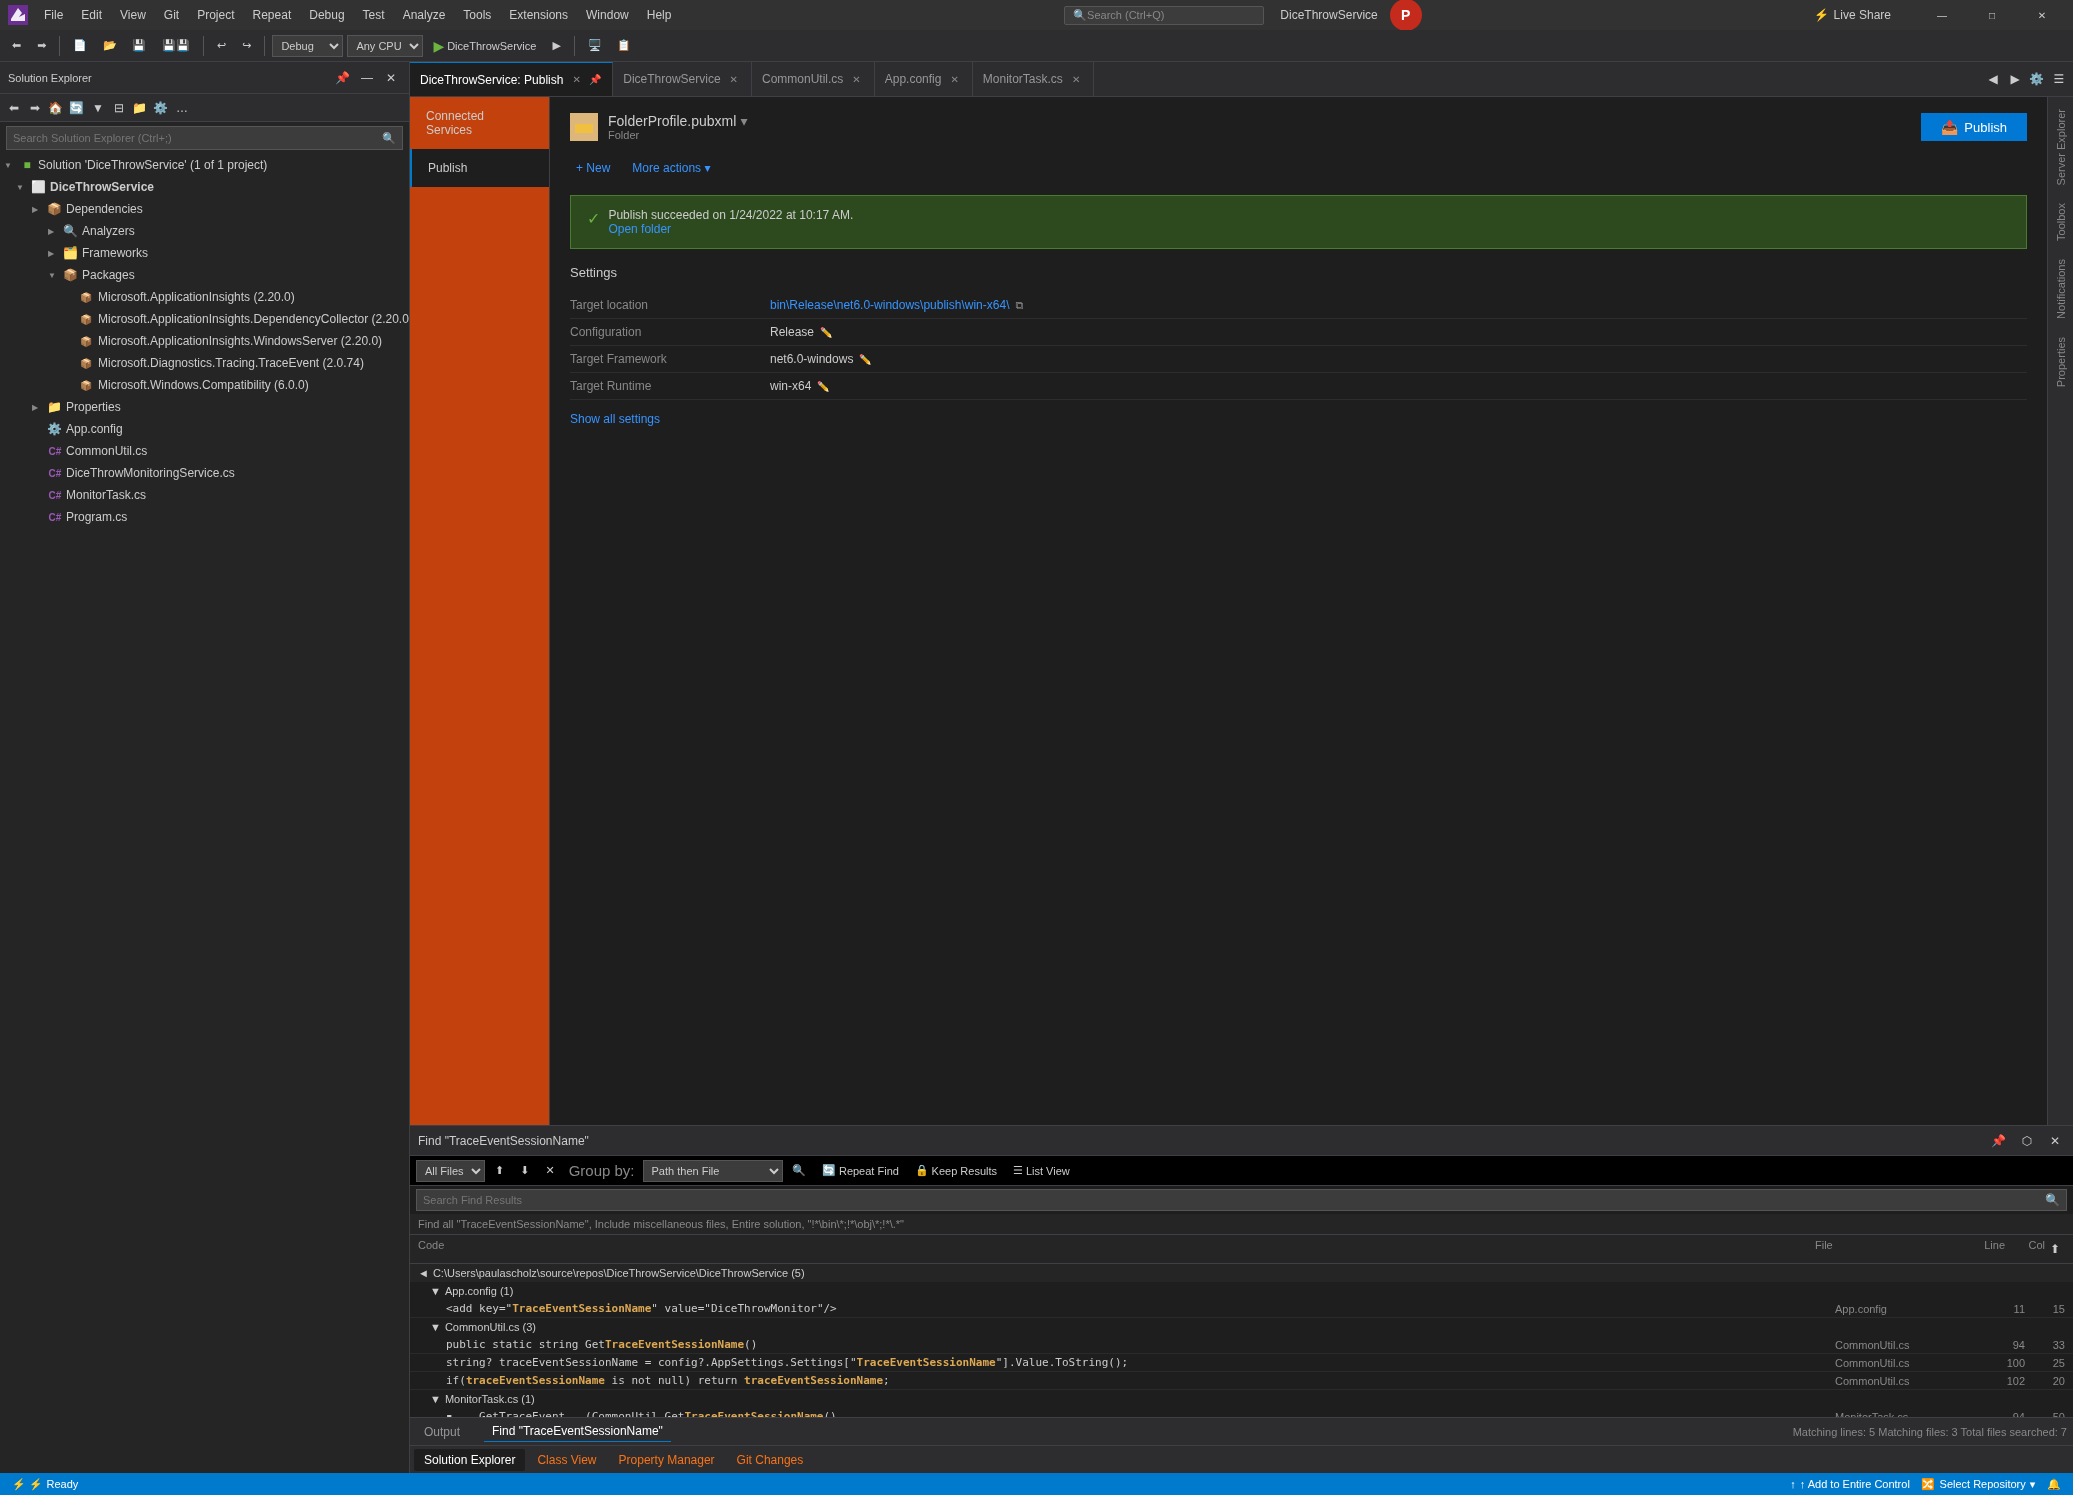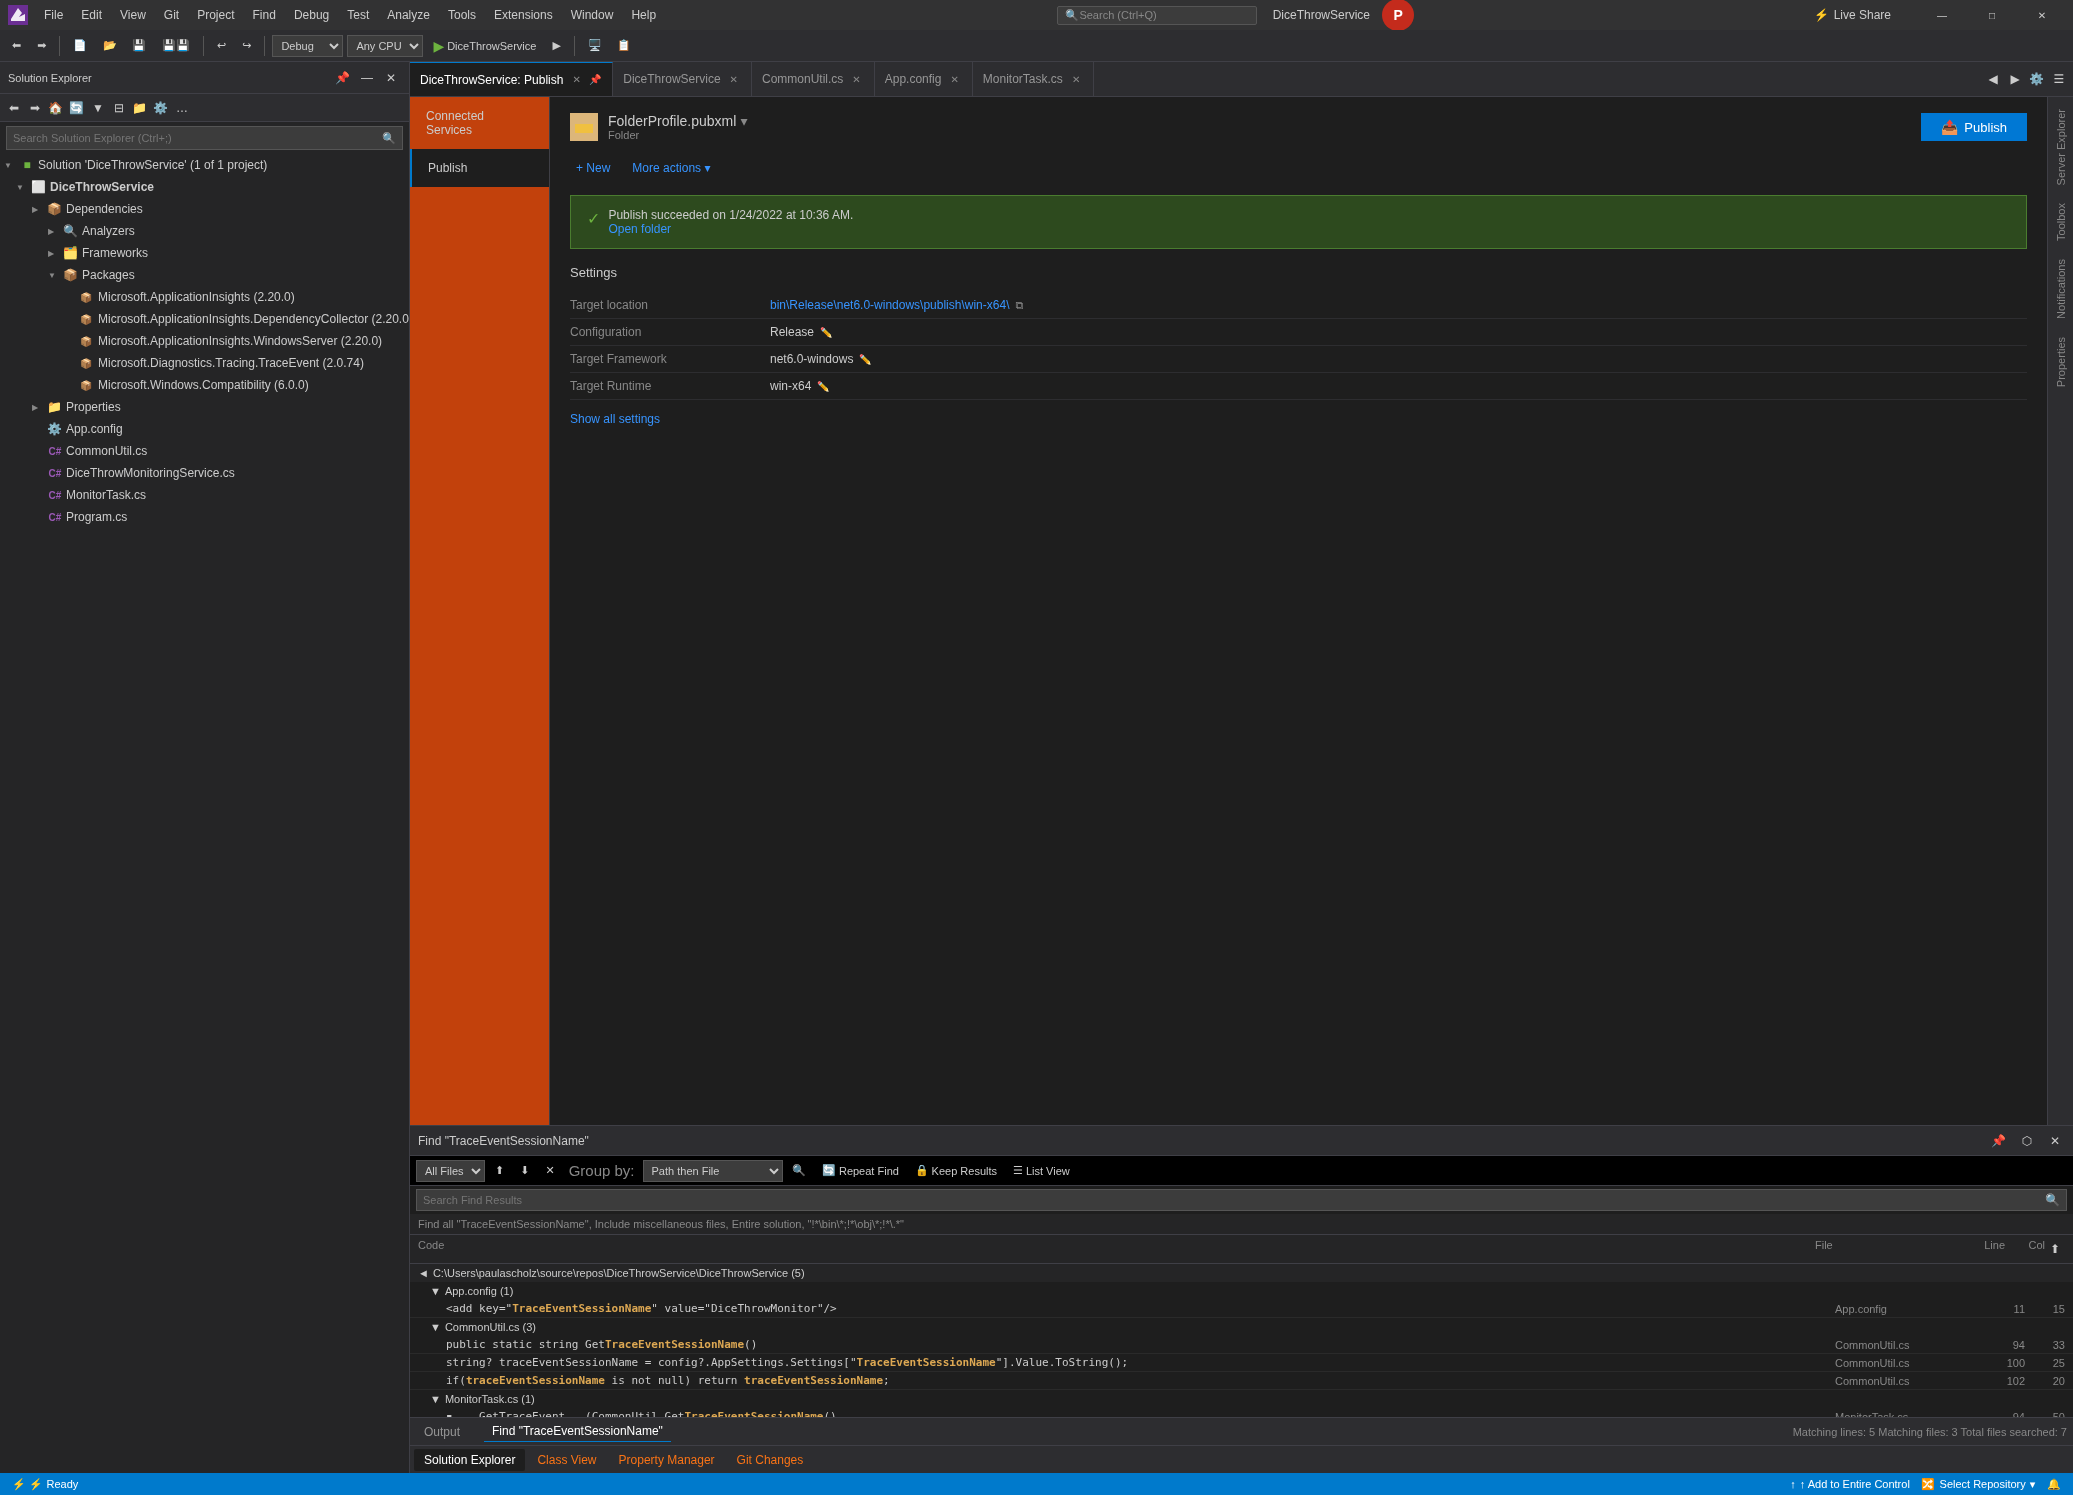--- a/index.html
+++ b/index.html
@@ -650,21 +650,21 @@
       <rect width="20" height="20" fill="#6b2f93"></rect>
       <path d="M3 14L10 3l4 5-3 4 6-3v7H3z" fill="white" opacity="0.9"></path>
     </svg>
   </div>
   <div class="titlebar-menu">
     <span class="titlebar-menu-item">File</span>
     <span class="titlebar-menu-item">Edit</span>
     <span class="titlebar-menu-item">View</span>
     <span class="titlebar-menu-item">Git</span>
     <span class="titlebar-menu-item">Project</span>
-    <span class="titlebar-menu-item">Find</span>
+    <span class="titlebar-menu-item">Repeat</span>
     <span class="titlebar-menu-item">Debug</span>
     <span class="titlebar-menu-item">Test</span>
     <span class="titlebar-menu-item">Analyze</span>
     <span class="titlebar-menu-item">Tools</span>
     <span class="titlebar-menu-item">Extensions</span>
     <span class="titlebar-menu-item">Window</span>
     <span class="titlebar-menu-item">Help</span>
   </div>
   <div class="titlebar-search">
     <span style="color:#888;font-size:11px;">🔍</span>
@@ -891,21 +891,21 @@
         </div>
 
         <div class="publish-actions-bar">
           <div class="action-btn">+ New</div>
           <div class="action-btn">More actions ▾</div>
         </div>
 
         <div class="success-banner">
           <span class="success-icon">✓</span>
           <div>
-            <div class="success-text">Publish succeeded on 1/24/2022 at 10:36 AM.</div>
+            <div class="success-text">Publish succeeded on 1/24/2022 at 10:17 AM.</div>
             <div class="open-folder-link">Open folder</div>
           </div>
         </div>
 
         <div class="settings-section">
           <div class="settings-title">Settings</div>
           <div class="settings-table">
 
             <div class="settings-row">
               <span class="settings-key">Target location</span>

